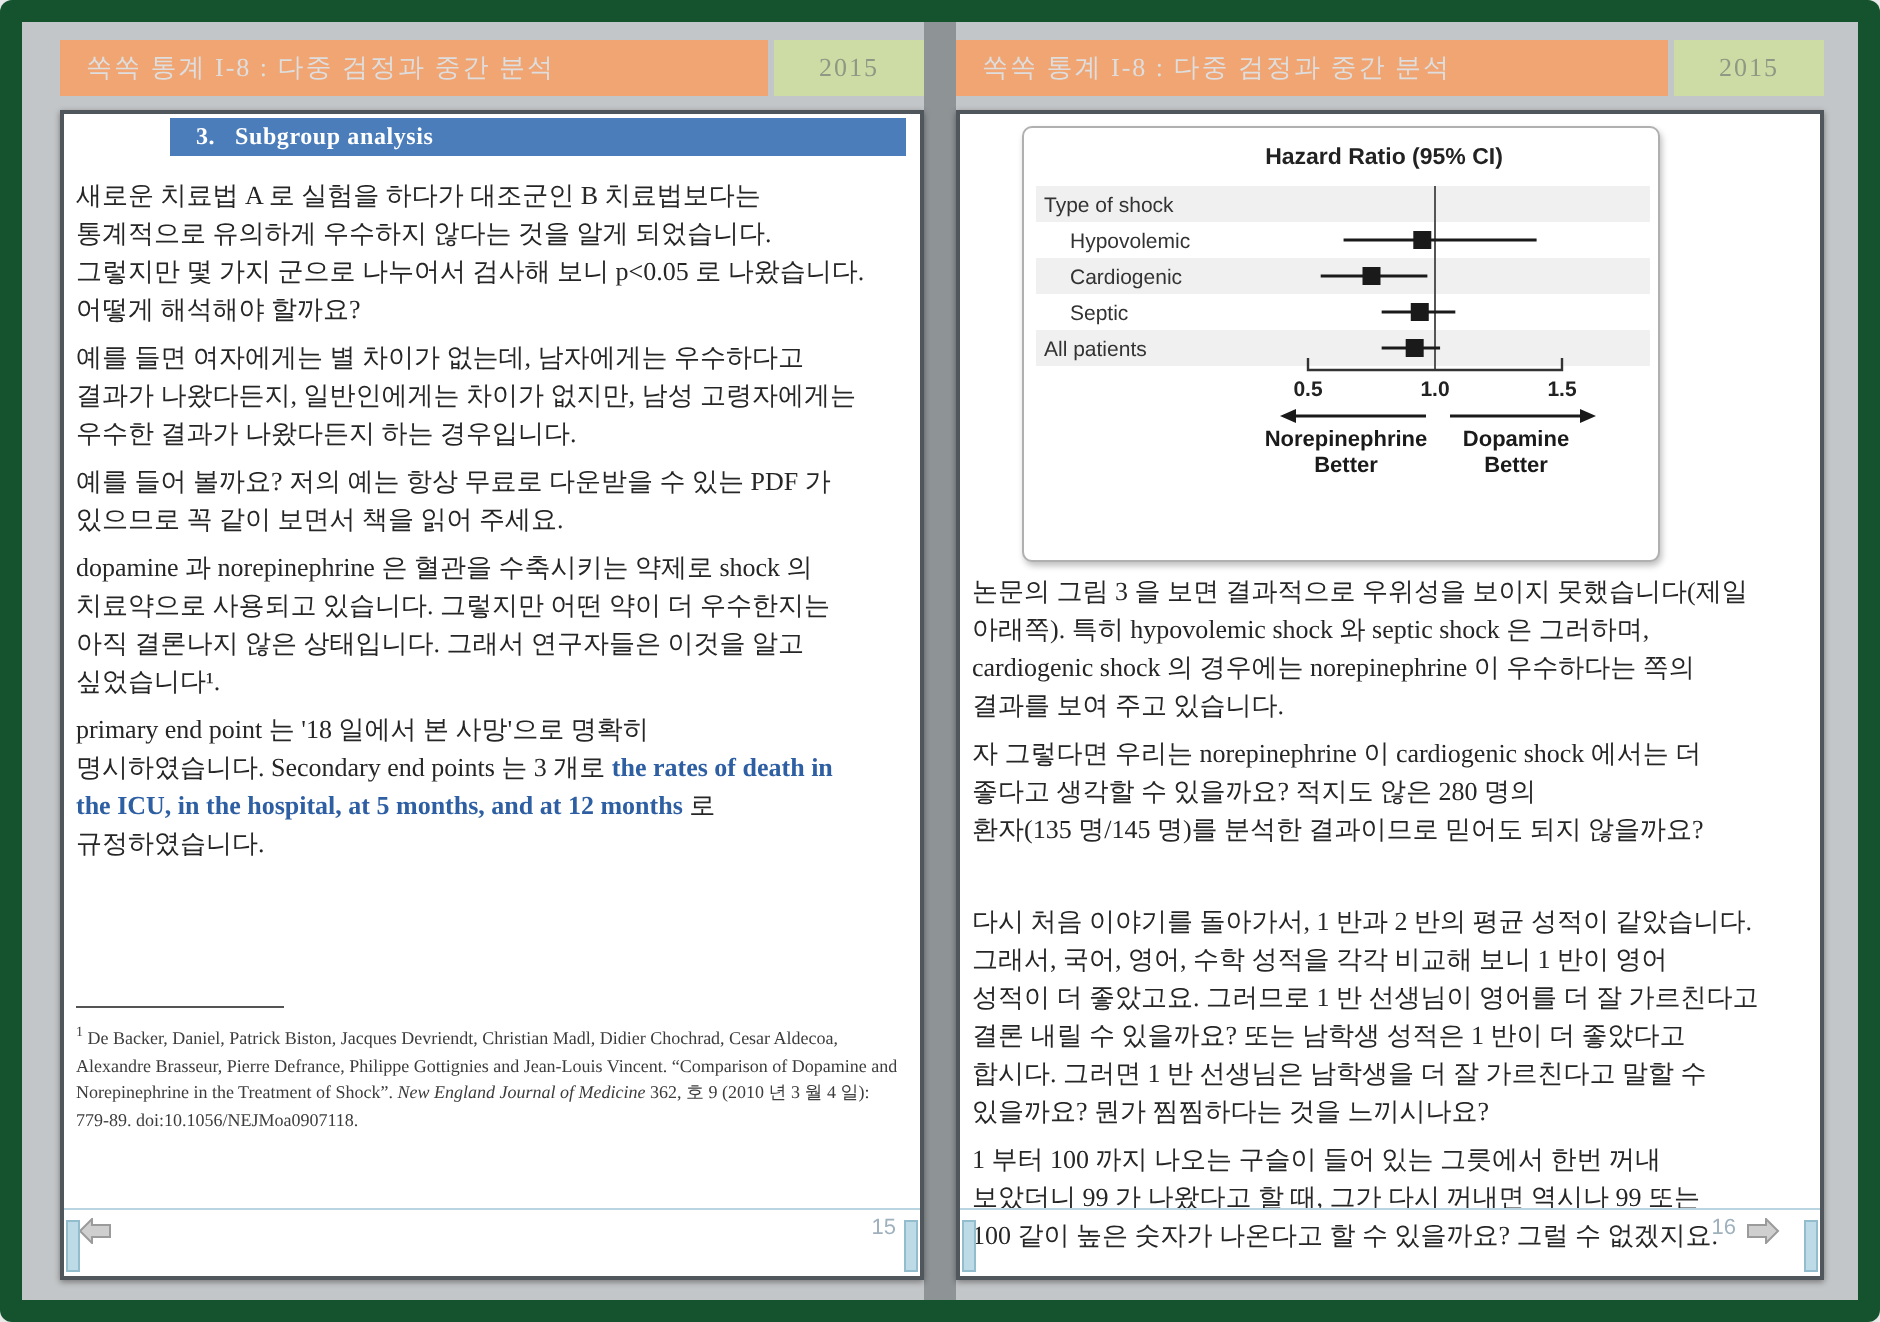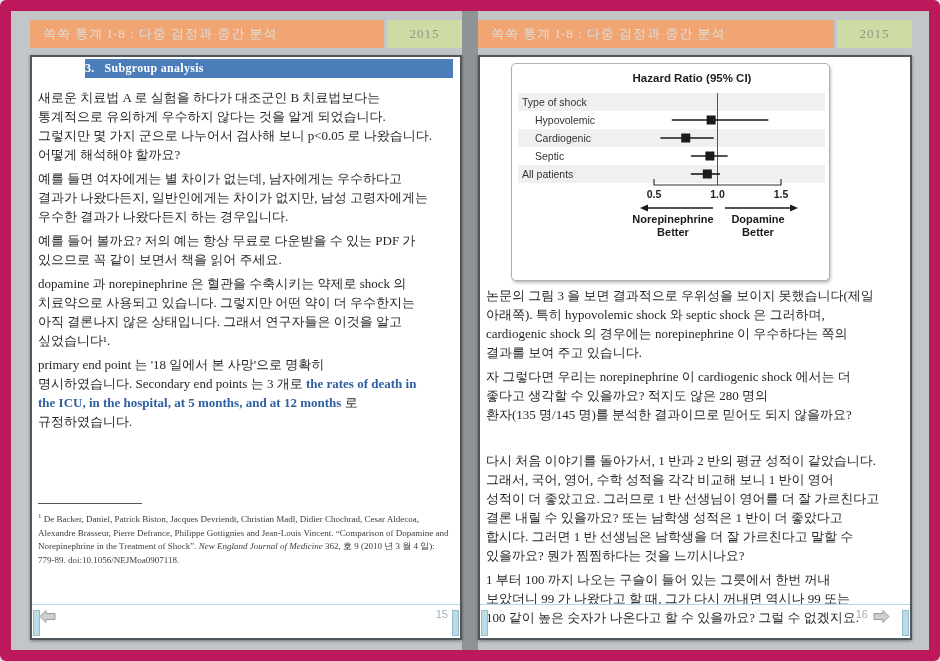--- a/index.html
+++ b/index.html
@@ -1,27 +1,27 @@
 <!DOCTYPE html>
 <html><head>
 <meta charset="utf-8">
 <style>
   html,body{margin:0;padding:0;background:#e9e9e9;}
   *{box-sizing:border-box;}
-  #frame{position:relative;width:940px;height:661px;background:#be185d;border-radius:6px;padding:11px;font-family:"Liberation Serif",serif;}
+  #frame{position:relative;width:940px;height:661px;background:#14532d;border-radius:6px;padding:11px;font-family:"Liberation Serif",serif;}
   #desk{position:relative;width:918px;height:639px;background:#c3c6c8;overflow:hidden;}
   #gutter{position:absolute;left:451px;top:0;width:16px;height:100%;background:#8e9396;}
   .col{position:absolute;top:9px;}
   .col.left{left:19px;width:432px;}
   .col.right{left:467px;width:434px;}
   .hbar{display:flex;height:28px;}
   .hbar .orange{flex:1;background:#f0a573;color:#dedede;font-size:13px;line-height:28px;padding-left:13px;letter-spacing:1px;}
   .hbar .green{width:75px;margin-left:3px;background:#ccdca4;color:#8e9884;font-size:13px;line-height:28px;text-align:center;letter-spacing:1px;}
   .page{position:relative;margin-top:7px;height:585px;background:#fff;border:2px solid #4f565c;box-shadow:0 1px 3px rgba(0,0,0,.4);overflow:hidden;}
-  .secbar{margin:2px 7px 0 53px;height:19px;background:#4b7dbb;color:#fff;font-weight:bold;font-size:12px;line-height:19px;white-space:pre;letter-spacing:.3px;}
+  .secbar{margin:2px 7px 0 53px;height:19px;background:#4b7dbb;color:#fff;font-weight:bold;font-size:12px;line-height:19px;padding-left:13px;white-space:pre;letter-spacing:.3px;}
   .para{font-size:13px;line-height:19px;color:#262626;white-space:pre-line;margin:5px 9px 0 6px;}
   .para.first{margin-top:10px;}
   .para.gap{margin-top:27px;}
   .hl{color:#2e5fa3;font-weight:bold;}
   .fnote{position:absolute;left:6px;right:10px;top:446px;}
   .fnsep{width:104px;border-top:1px solid #555;margin-bottom:6px;}
   .fntext{font-size:9px;line-height:13.5px;color:#3c3c3c;}
   .fntext sup{font-size:7px;}
   .fnj{font-style:italic;text-align:right;}
   .pfoot{position:absolute;left:0;right:0;bottom:0;height:34px;border-top:1px solid #b9d5e1;}

